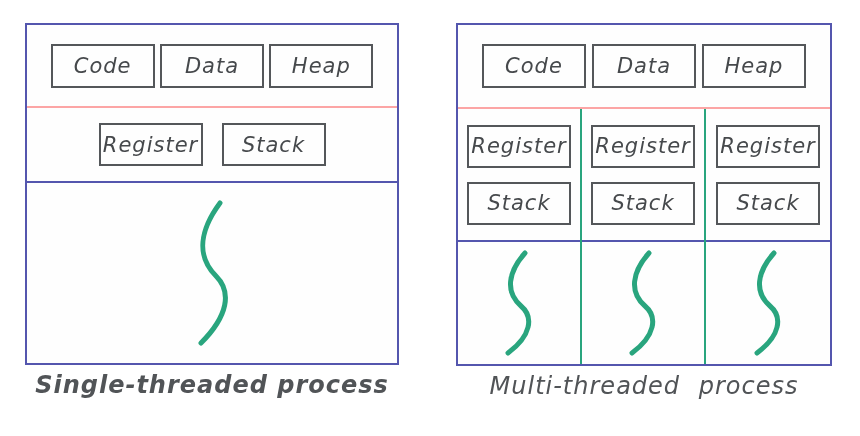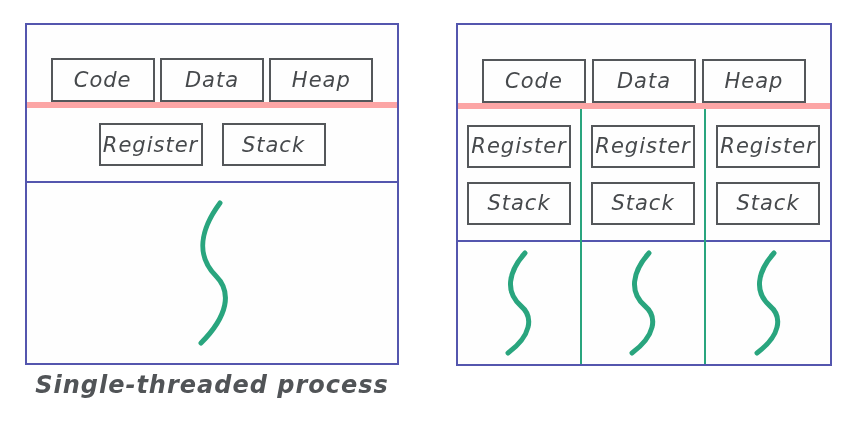--- a/index.html
+++ b/index.html
@@ -20,23 +20,23 @@
     position: absolute;
     top: 23px;
     border: 2px solid #5456ae;
     box-sizing: border-box;
     background: #fefefe;
     display: flex;
     flex-direction: column;
   }
   .seg-row {
     box-sizing: border-box;
-    border-bottom: 6px solid #fca5a5;
+    border-bottom: 2px solid #fca5a5;
     display: flex;
-    align-items: flex-end;
+    align-items: center;
     justify-content: space-around;
     padding: 0 21px;
   }
   .label-box {
     box-sizing: border-box;
     width: 104px;
     height: 44px;
     border: 2px solid #54575a;
     background: #fefefe;
     display: flex;
@@ -180,14 +180,15 @@
         </div>
         <div class="thread-run">
           <svg class="squiggle" width="42" height="108" viewBox="0 0 42 108">
             <path d="M27 4 C10 23 7 43 23 57 C36 68 33 87 10 104" fill="none" stroke="#29a57e" stroke-width="5" stroke-linecap="round"></path>
           </svg>
         </div>
       </div>
 
     </div>
   </div>
+  <div class="caption caption-multi">Multi-threaded process</div>
 
 </div>
 
 </body></html>

